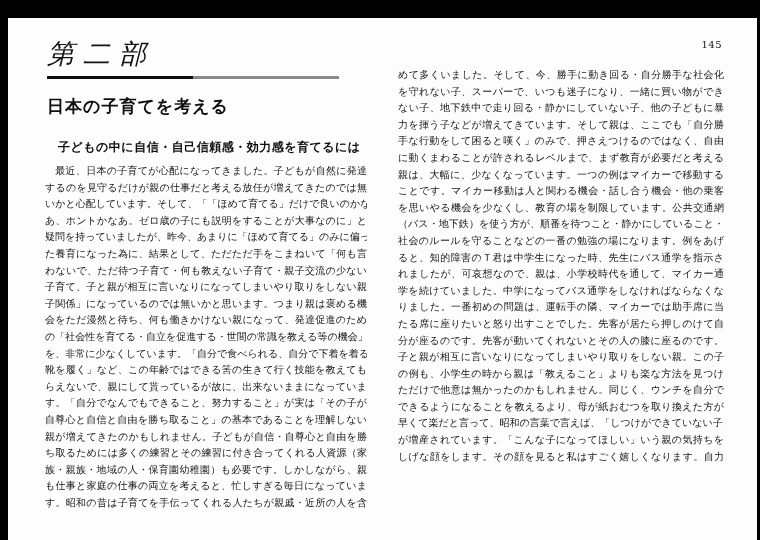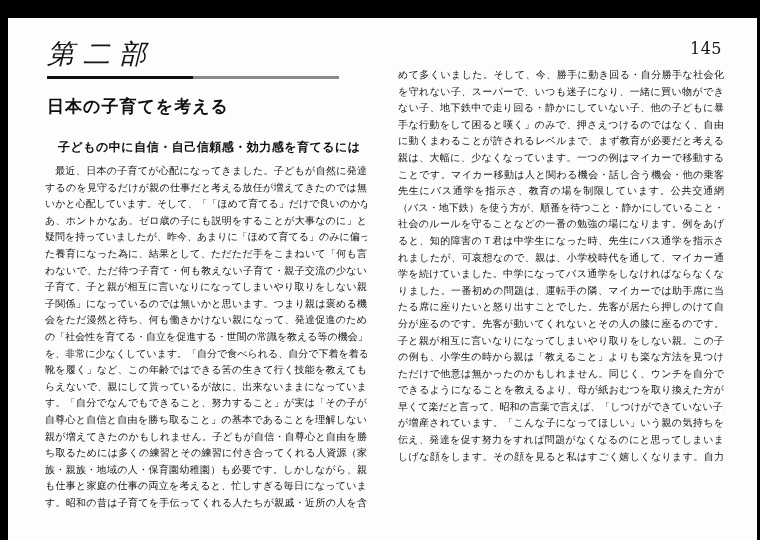--- a/index.html
+++ b/index.html
@@ -84,21 +84,21 @@
     height: 16.6px;
     line-height: 16.6px;
     text-align: justify;
     text-align-last: justify;
     white-space: nowrap;
     overflow: hidden;
   }
   .page-number {
     position: absolute;
     right: 2px; top: 21px;
-    font-size: 16px;
+    font-size: 10px;
     letter-spacing: 0.5px;
     color: #141414;
   }
 </style>
 </head>
 <body>
 
 <div class="spread">
 
   <div class="page left-page">
@@ -133,37 +133,37 @@
         <div class="line">す。昭和の昔は子育てを手伝ってくれる人たちが親戚・近所の人を含</div>
       </div>
   </div>
 
   <div class="page right-page">
     <div class="page-number">145</div>
     <div class="body-text">
         <div class="line">めて多くいました。そして、今、勝手に動き回る・自分勝手な社会化</div>
         <div class="line">を守れない子、スーパーで、いつも迷子になり、一緒に買い物ができ</div>
         <div class="line">ない子、地下鉄中で走り回る・静かにしていない子、他の子どもに暴</div>
+        <div class="line">力を揮う子などが増えてきています。そして親は、ここでも「自分勝</div>
         <div class="line">手な行動をして困ると嘆く」のみで、押さえつけるのではなく、自由</div>
         <div class="line">に動くまわることが許されるレベルまで、まず教育が必要だと考える</div>
         <div class="line">親は、大幅に、少なくなっています。一つの例はマイカーで移動する</div>
         <div class="line">ことです。マイカー移動は人と関わる機会・話し合う機会・他の乗客</div>
-        <div class="line">先生にバス通学を指示さ、教育の場を制限しています。公共交通網</div>
+        <div class="line">を思いやる機会を少なくし、教育の場を制限しています。公共交通網</div>
         <div class="line">（バス・地下鉄）を使う方が、順番を待つこと・静かにしていること・</div>
         <div class="line">社会のルールを守ることなどの一番の勉強の場になります。例をあげ</div>
         <div class="line">ると、知的障害のＴ君は中学生になった時、先生にバス通学を指示さ</div>
         <div class="line">れましたが、可哀想なので、親は、小学校時代を通して、マイカー通</div>
         <div class="line">学を続けていました。中学になってバス通学をしなければならなくな</div>
         <div class="line">りました。一番初めの問題は、運転手の隣、マイカーでは助手席に当</div>
         <div class="line">たる席に座りたいと怒り出すことでした。先客が居たら押しのけて自</div>
         <div class="line">分が座るのです。先客が動いてくれないとその人の膝に座るのです。</div>
         <div class="line">子と親が相互に言いなりになってしまいやり取りをしない親。この子</div>
         <div class="line">の例も、小学生の時から親は「教えること」よりも楽な方法を見つけ</div>
         <div class="line">ただけで他意は無かったのかもしれません。同じく、ウンチを自分で</div>
         <div class="line">できるようになることを教えるより、母が紙おむつを取り換えた方が</div>
         <div class="line">早くて楽だと言って、昭和の言葉で言えば、「しつけができていない子」</div>
         <div class="line">が増産されています。「こんな子になってほしい」いう親の気持ちを</div>
-        <div class="line">伝え、発達を促す努力をすれば問題がなくなるのにと思ってしまいま</div>
         <div class="line">しげな顔をします。その顔を見ると私はすごく嬉しくなります。自力</div>
       </div>
   </div>
 
 </div>
 
 </body></html>

